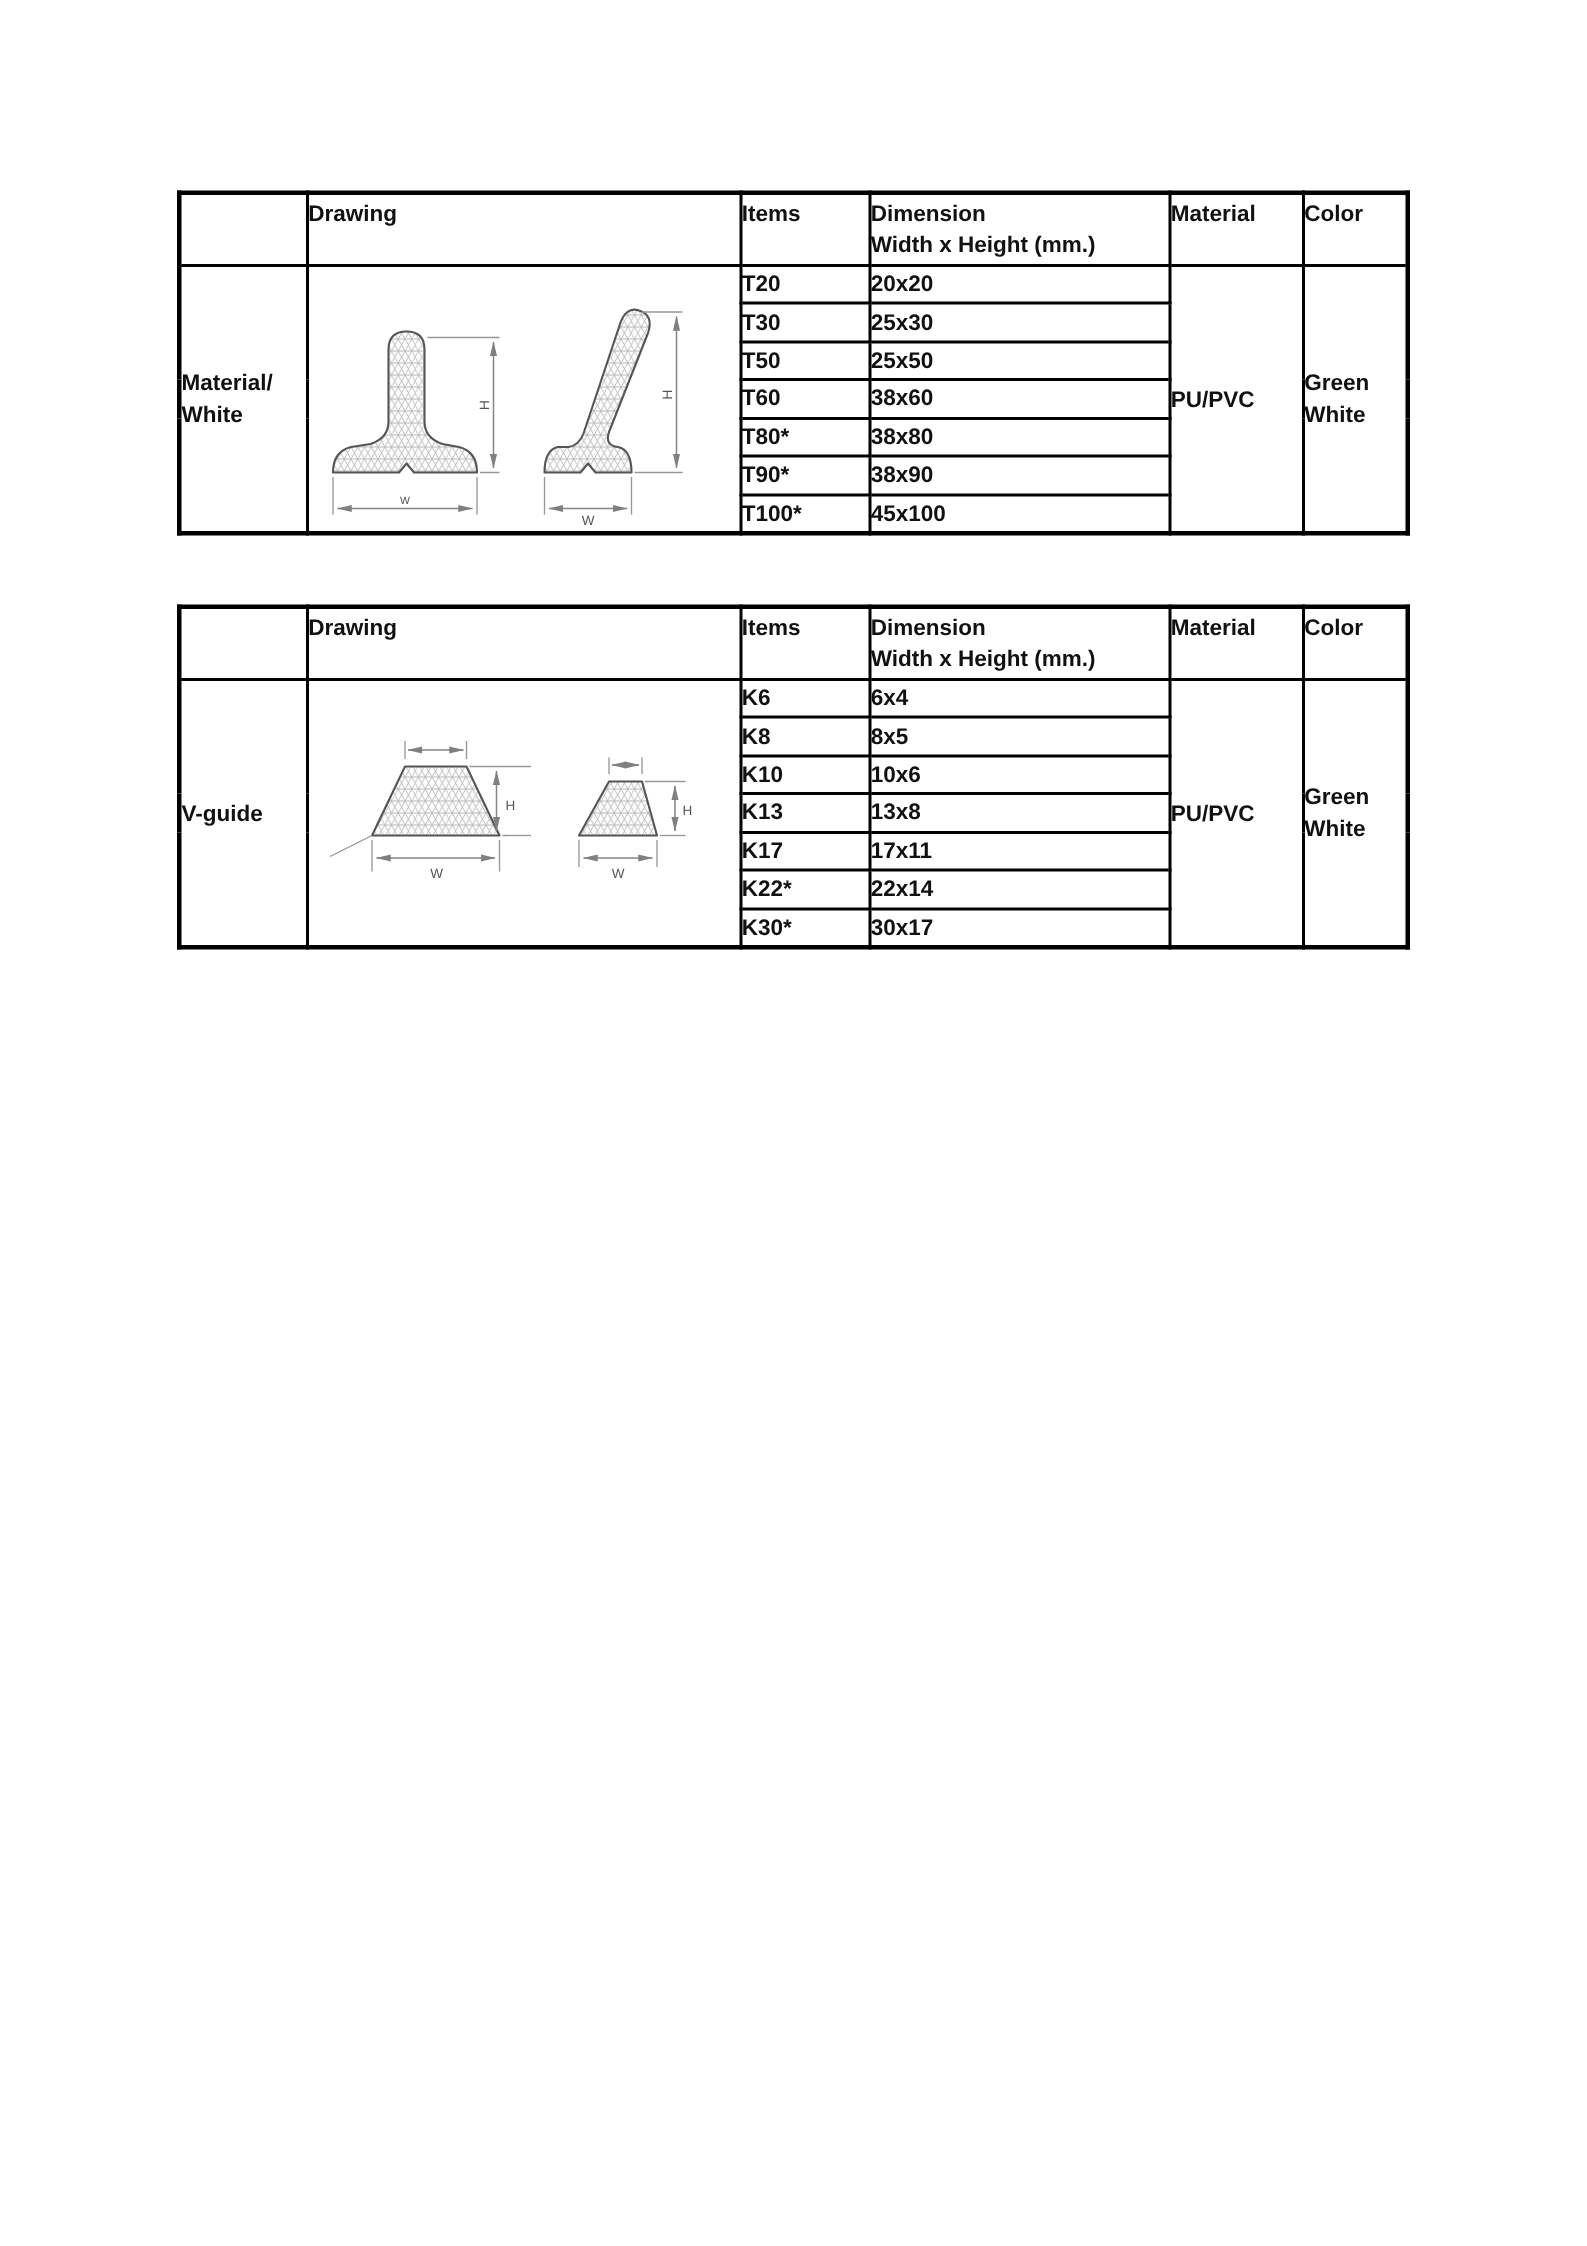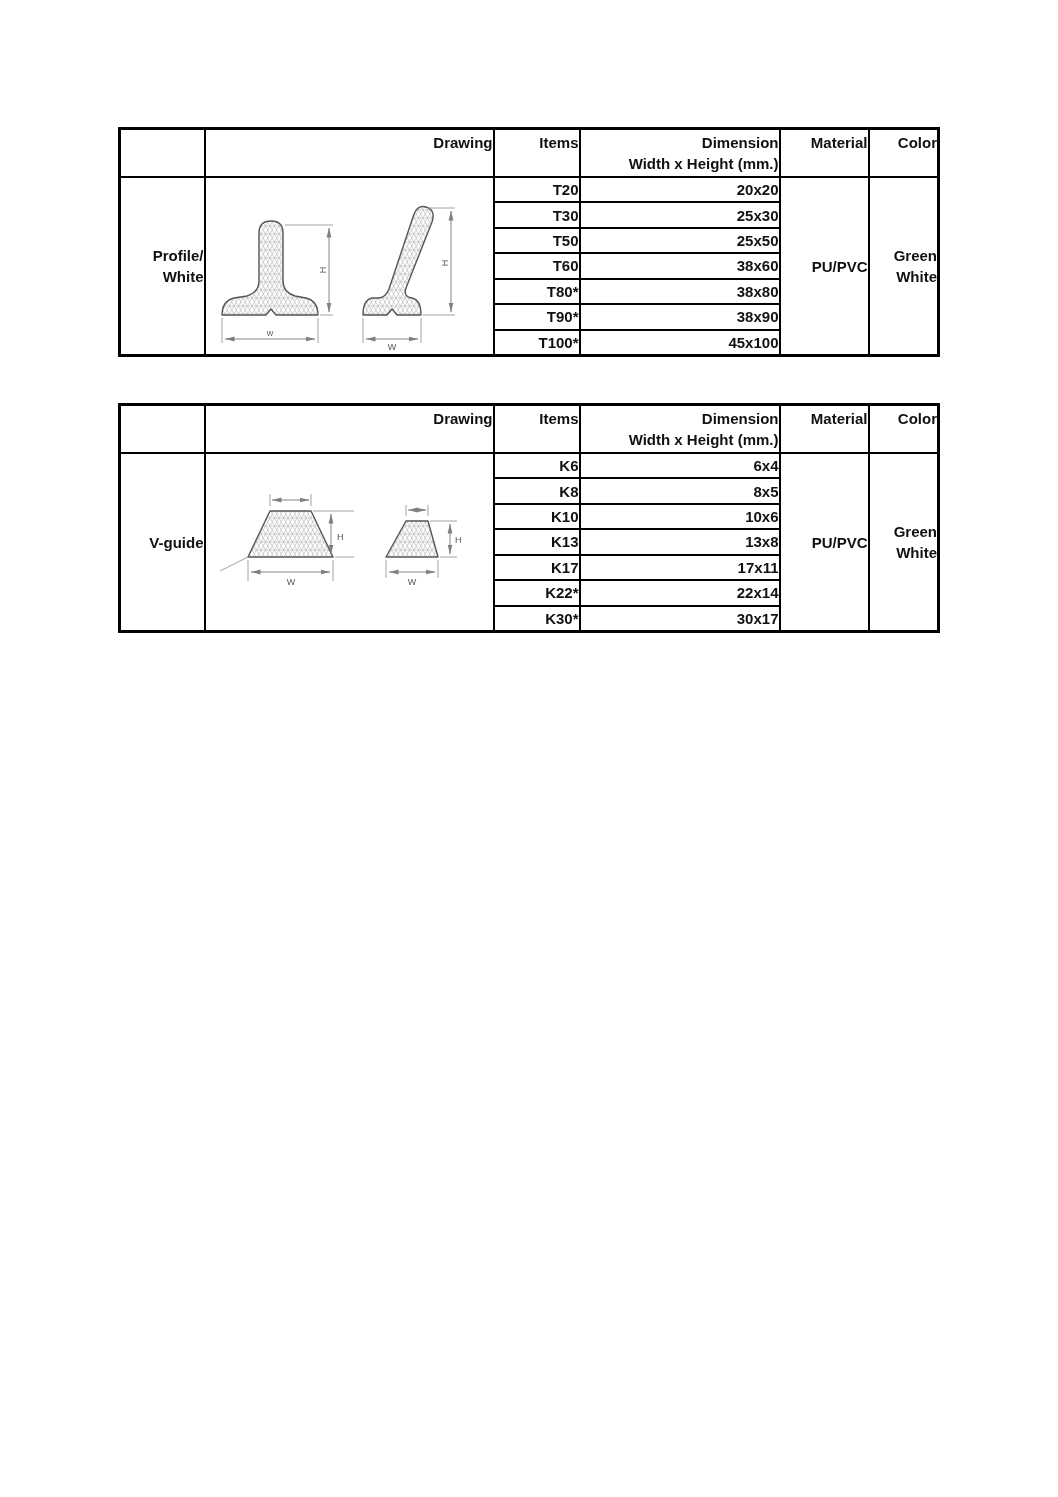--- a/index.html
+++ b/index.html
@@ -1,21 +1,21 @@
 <!DOCTYPE html>
 <html><head>
 <meta charset="utf-8">
 <style>
   html,body{margin:0;padding:0;background:#ffffff;}
   body{width:1058px;height:1497px;font-family:"Liberation Sans",sans-serif;color:#111;}
   .page{position:relative;width:1058px;height:1497px;background:#fff;overflow:hidden;}
   table.spec{border-collapse:collapse;table-layout:fixed;margin-left:118px;border:3px solid #000;}
   #table-1{margin-top:127px;}
   #table-2{margin-top:46px;}
-  table.spec td{border:2px solid #000;text-align:right;font-weight:bold;font-size:15px;padding:0;line-height:21px;}
+  table.spec td{border:2px solid #000;text-align:left;font-weight:bold;font-size:15px;padding:0;line-height:21px;}
   tr.hrow td{height:44px;vertical-align:top;padding-top:2px;}
   tr.drow td{height:23px;vertical-align:middle;}
   td.cat, td.mat, td.colr{vertical-align:middle;}
   td.draw{padding:0;vertical-align:middle;}
   col.c0{width:85px;} col.c1{width:289px;} col.c2{width:86px;}
   col.c3{width:200px;} col.c4{width:89px;} col.c5{width:70px;}
   
   svg.drawsvg{display:block;margin:0 auto;}
   .shape{stroke:#555;stroke-width:1.4;stroke-linejoin:round;}
   .dim{stroke:#858585;stroke-width:1;}
@@ -44,21 +44,21 @@
       <td>Items</td>
       <td>
         <div>Dimension</div>
         <div>Width x Height (mm.)</div>
       </td>
       <td>Material</td>
       <td>Color</td>
     </tr>
     <tr class="drow">
       <td class="cat" rowspan="7">
-        <div>Profile/</div>
+        <div>Material/</div>
         <div>White</div>
       </td>
       <td class="draw" rowspan="7">
         <svg class="drawsvg" viewBox="0 0 285 176" width="285" height="176">
           <defs>
             <marker id="ar1" viewBox="0 0 10 6" markerWidth="10" markerHeight="6" refX="9.5" refY="3" orient="auto-start-reverse" markerUnits="userSpaceOnUse">
                   <path d="M0 0.6 L10 3 L0 5.4 Z" fill="#808080"></path>
                 </marker>
             <pattern id="mesh1" width="9" height="8" patternUnits="userSpaceOnUse">
                   <path d="M0 0 H9 M0 8 H9 M0 0 L4.5 8 L9 0 M0 8 L4.5 0 L9 8" stroke="#b3b3b3" stroke-width="0.6" fill="none"></path>

